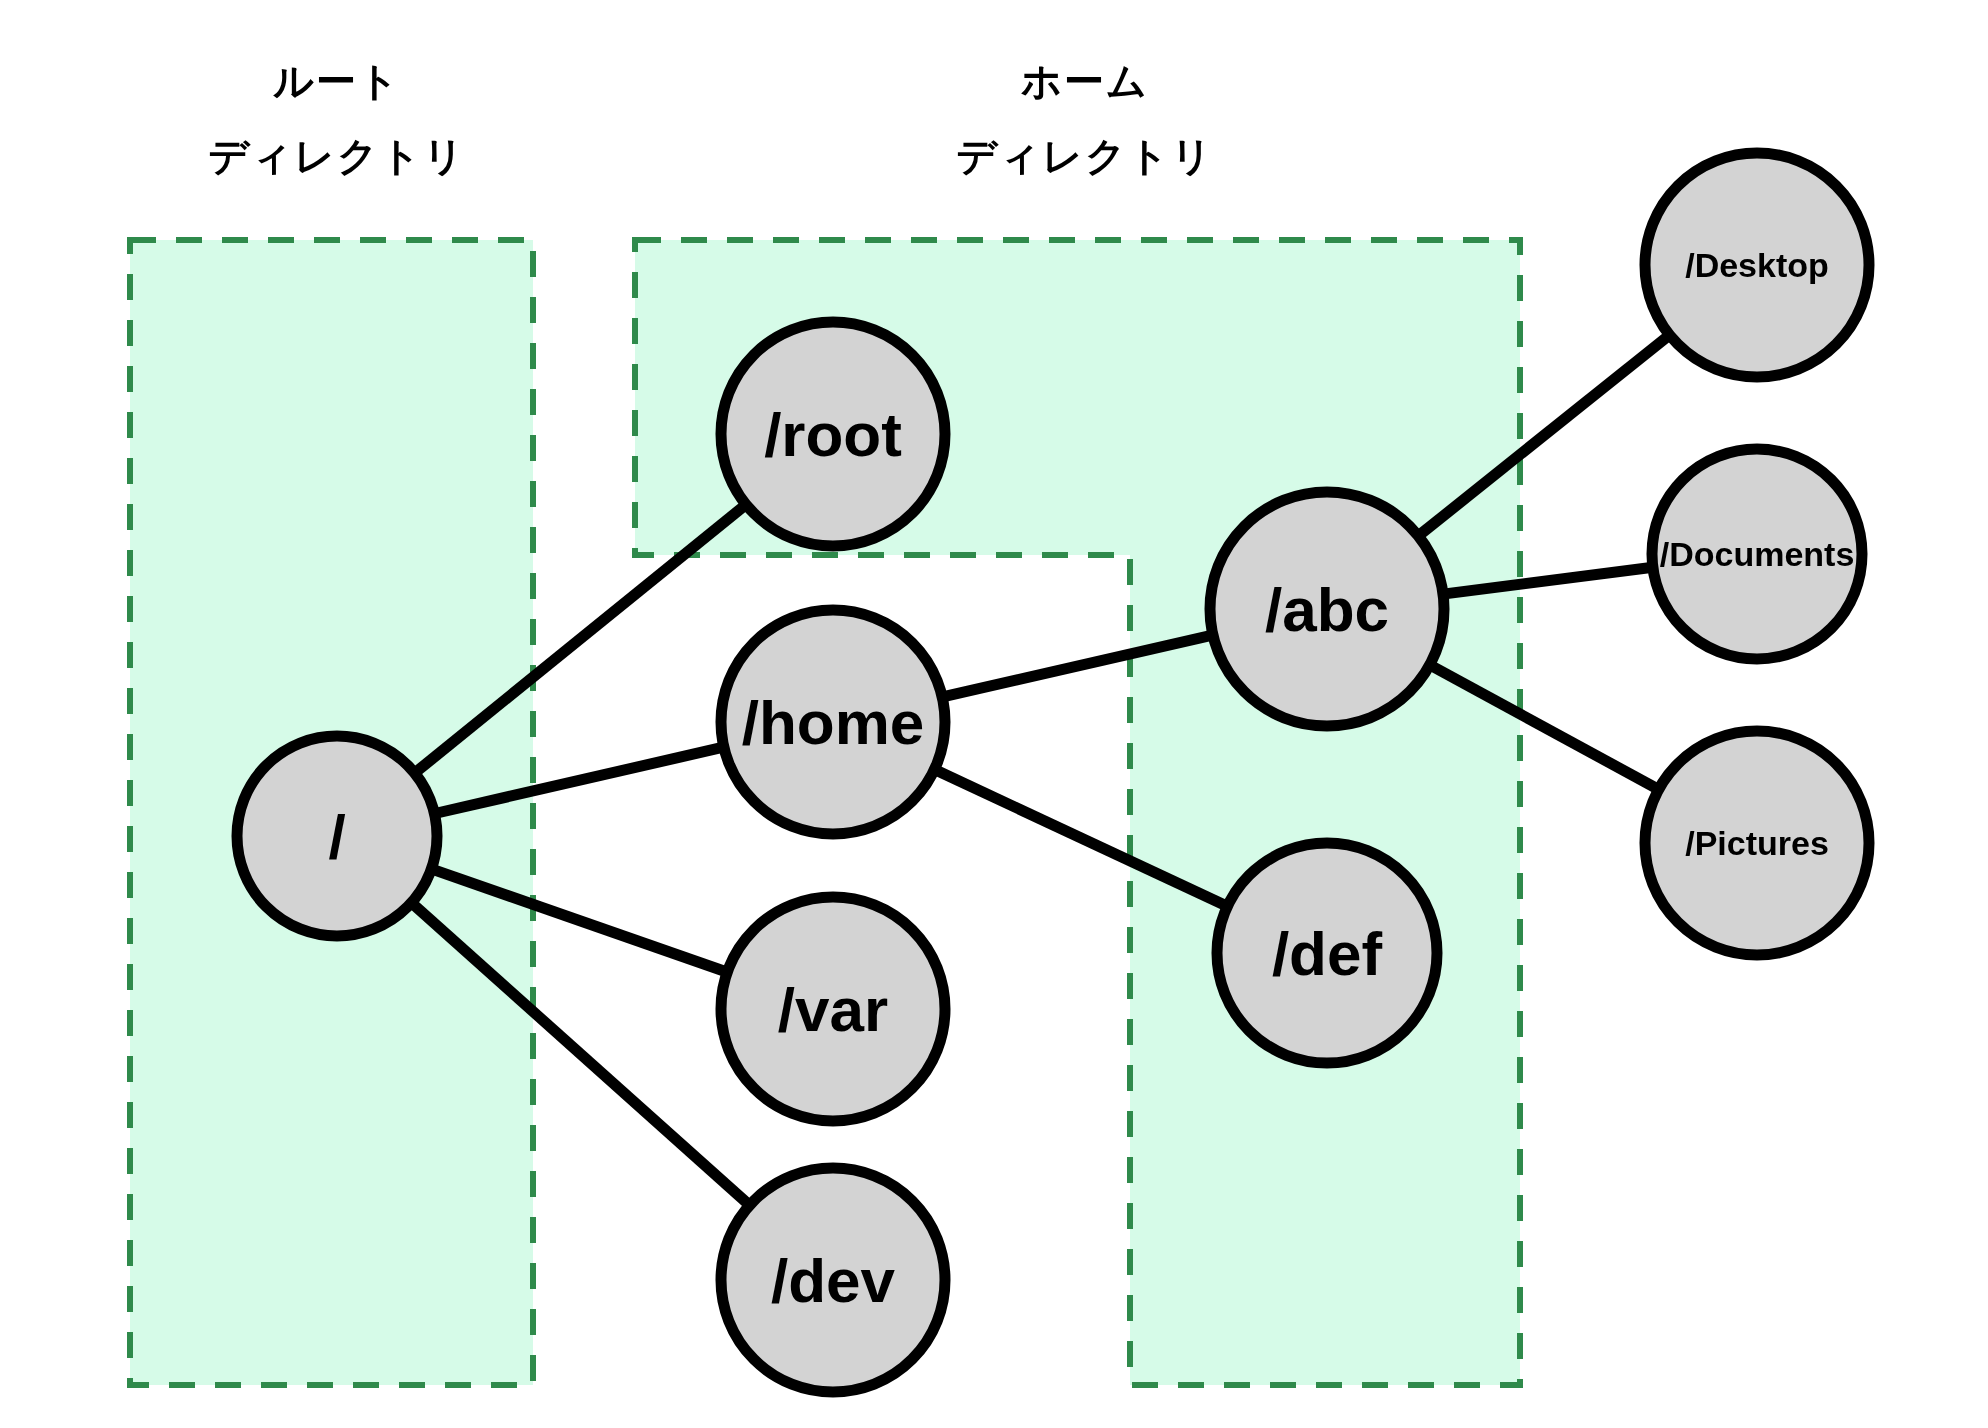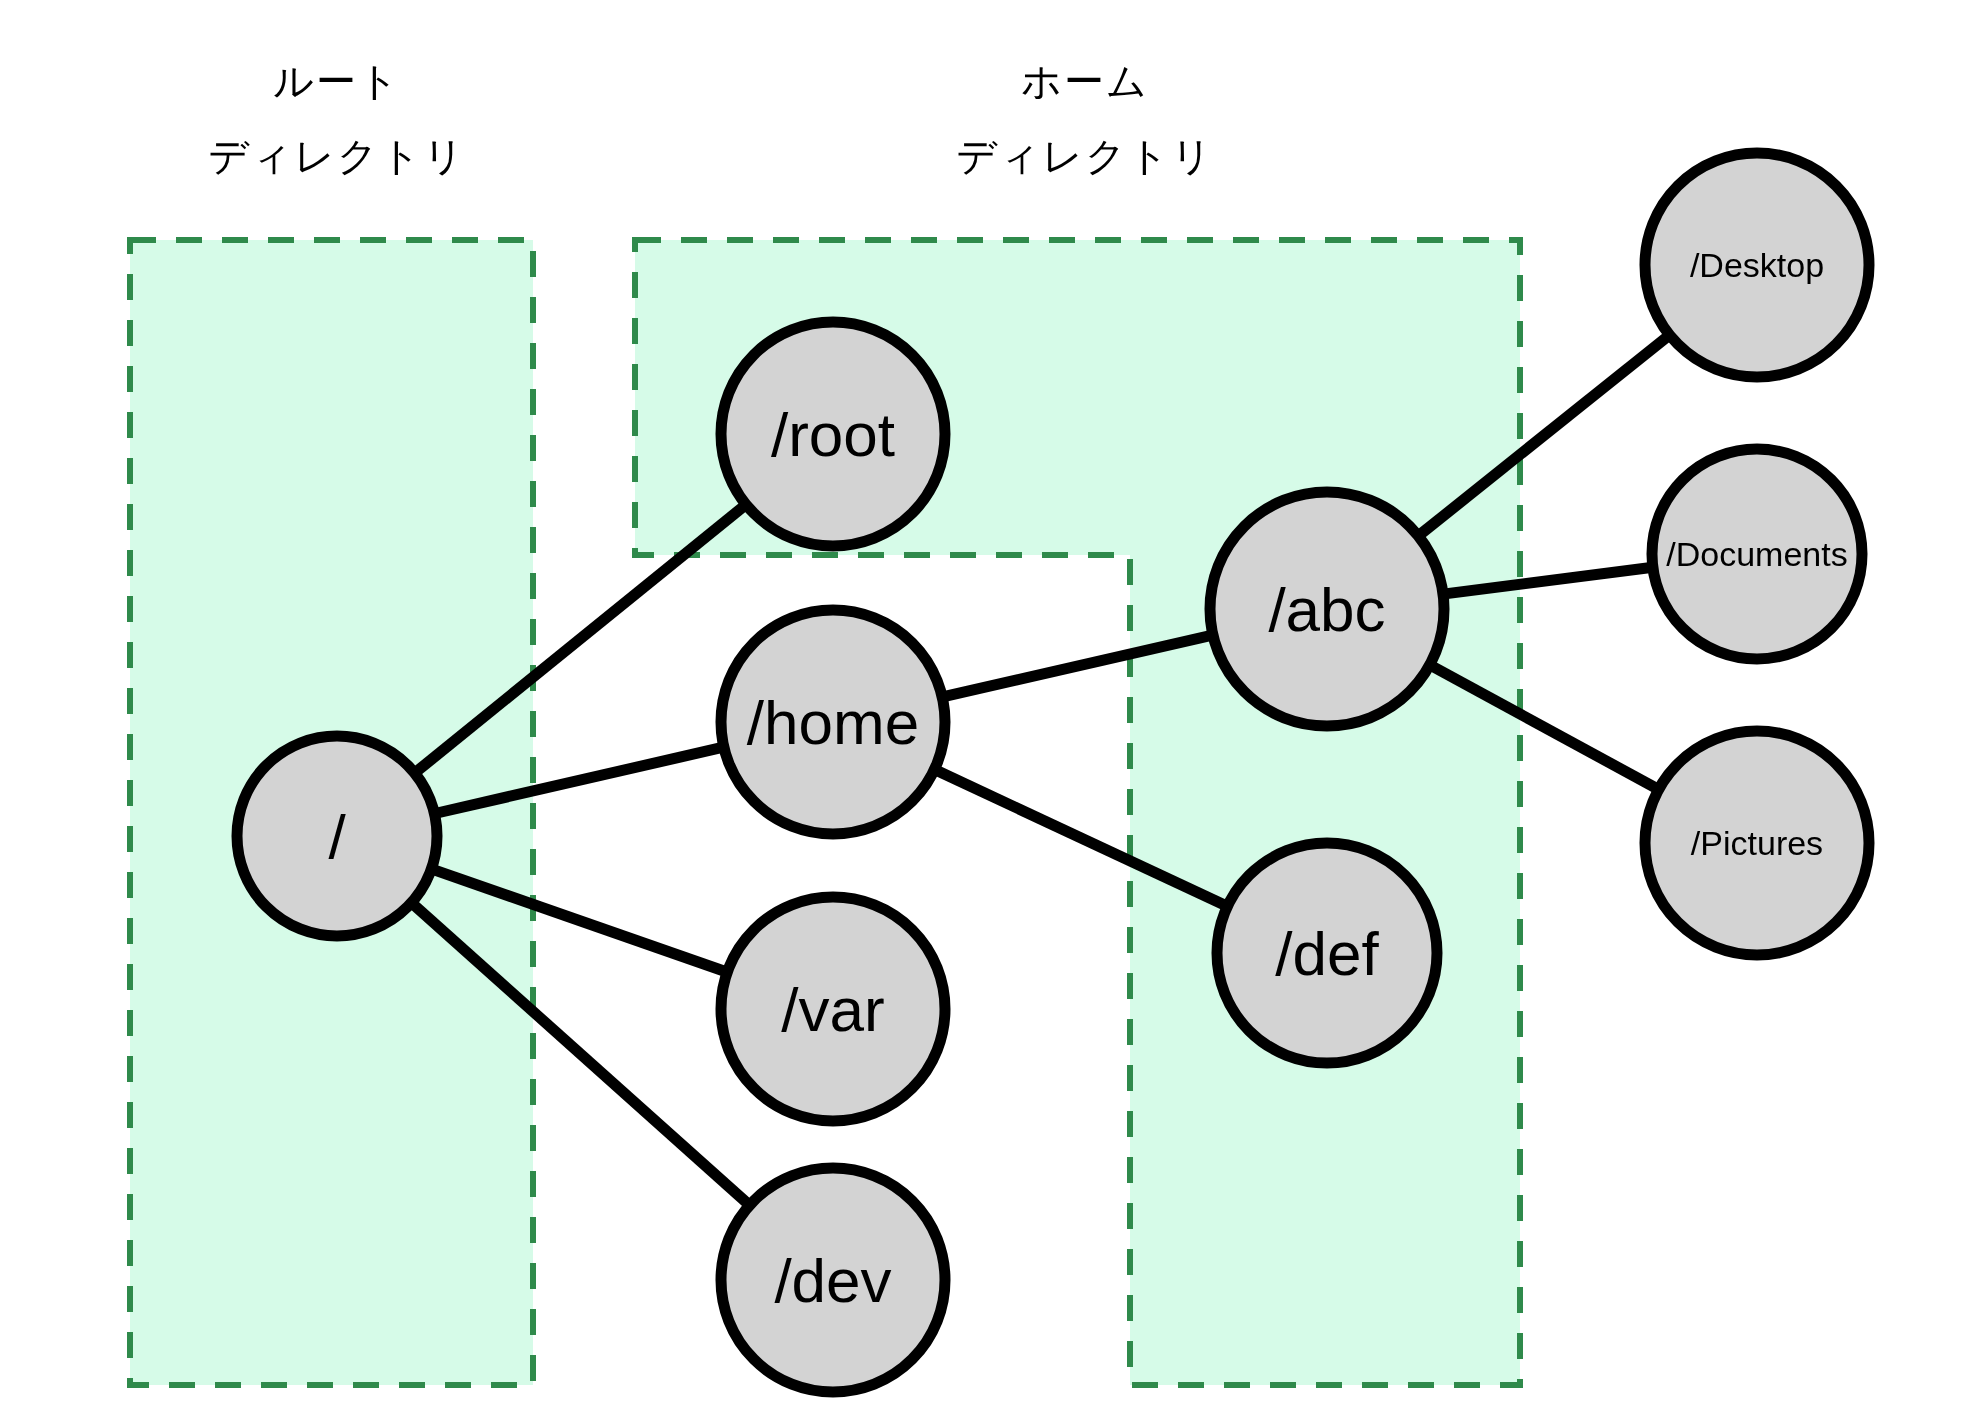--- a/index.html
+++ b/index.html
@@ -12,20 +12,21 @@
     width: 1988px;
     height: 1428px;
     overflow: hidden;
     font-family: "Liberation Sans", sans-serif;
   }
   #diagram-root {
     position: relative;
     width: 1971px;
     height: 1428px;
     background: #ffffff;
+    font-weight: bold;
   }
   svg#diagram-canvas {
     position: absolute;
     top: 0;
     left: 0;
     width: 1988px;
     height: 1428px;
     display: block;
   }
   .region-shape {

